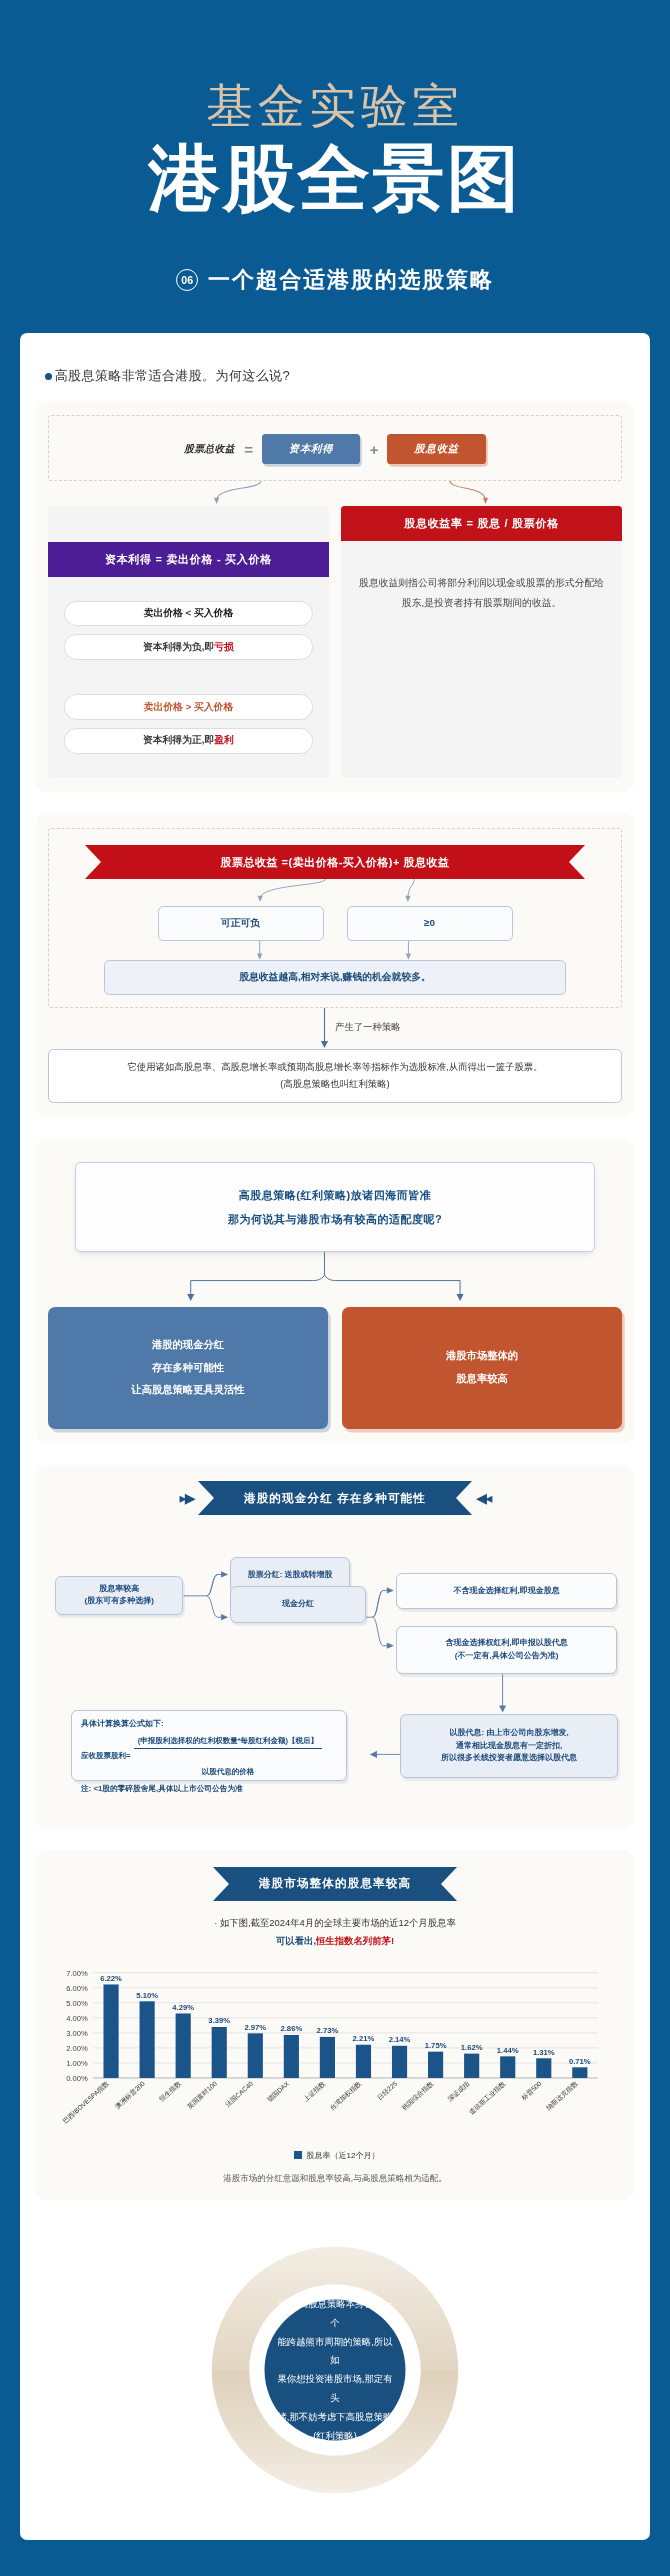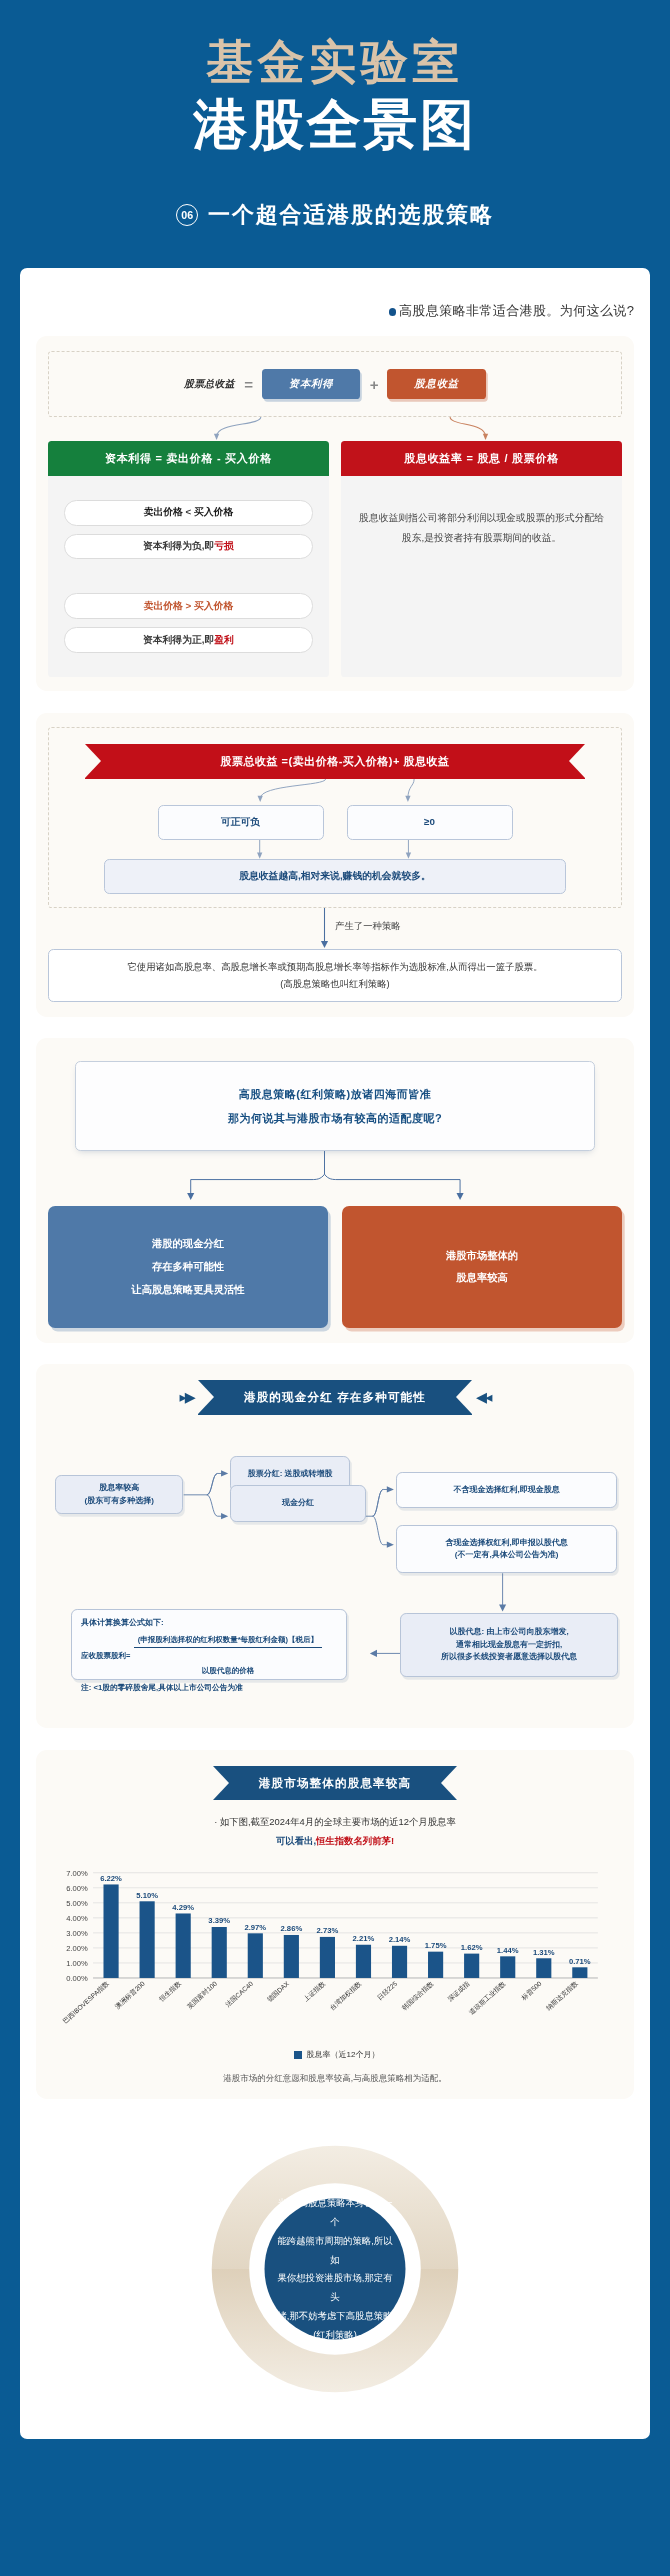--- a/index.html
+++ b/index.html
@@ -9,27 +9,28 @@
     font-family: "Liberation Sans", "DejaVu Sans", sans-serif;
     -webkit-font-smoothing: antialiased;
   }
   .page { width: 670px; position: relative; padding-bottom: 54px; }
 
   
   .header { padding: 34px 0 0 0; text-align: center; }
   .brand {
     color: #d9c3a9;
     font-size: 47px;
-    font-weight: 700;
+    font-weight: 400;
     letter-spacing: 4.5px;
     line-height: 1.18;
+    margin-top: 44px;
   }
   .maintitle {
     color: #ffffff;
-    font-size: 54px;
+    font-size: 72px;
     font-weight: 900;
     letter-spacing: 2.7px;
     line-height: 1.15;
     margin-top: 3.6px;
   }
   .subtitle-row {
     margin-top: 45px;
     display: flex;
     align-items: center;
     justify-content: center;
@@ -56,21 +57,20 @@
   .panel {
     margin: 38px 19.6px 0 19.6px;
     background: #ffffff;
     border-radius: 7.1px;
     padding: 27px 16px 36px 16px;
   }
 
   .qhead {
     display: flex; align-items: flex-start; gap: 3px;
     margin: 7.1px 0 16px 9px;
-    justify-content: flex-end;
   }
   .qdot { width: 7.1px; height: 7.1px; border-radius: 50%; background:#13538c; margin-top:6.2px; flex:0 0 auto;}
   .qtext { font-size: 13px; color:#333; letter-spacing:0.4px;}
 
   .card {
     background: #fcfaf6;
     border-radius: 10.7px;
     padding: 14.3px 12.5px;
     margin-bottom: 21.4px;
   }
@@ -98,21 +98,21 @@
     padding:8px 27px; border-radius:3.6px; letter-spacing:0.9px;
     box-shadow: 1.8px 2.7px 0 rgba(193,85,47,.30);
   }
   .connectors { height: 23px; position: relative; }
   .connectors svg { position:absolute; left:0; top:0; }
 
   
   .twocol { display:flex; gap:12.5px; margin-top:1.8px;}
   .colbox { flex:1; background:#f4f4f4; border-radius:3.6px; overflow:hidden; min-height:166px;}
   .colhead { color:#fff; text-align:center; font-size:11px; font-weight:800; padding:9.8px 3.6px; letter-spacing:0.7px;}
-  .colhead.blue { background:#15803d; }
+  .colhead.blue { background:#4c1d95;margin-top:36px; }
   .colhead.red  { background:#c1121a; }
   .colbody { padding:16px 10.7px; }
   .capsule {
     border:0.9px solid #dcdcdc; border-radius:12.5px; background:#fff;
     text-align:center; font-size:9.8px; padding:5.4px 3.6px; margin: 8px 5.4px;
     color:#3a3a3a; font-weight:700;
   }
   .capsule .hl-red { color:#c1121a; }
   .capsule .hl-dark{ color:#1b1b1b; }
   .capsule.orange-t { color:#c1552f; }

